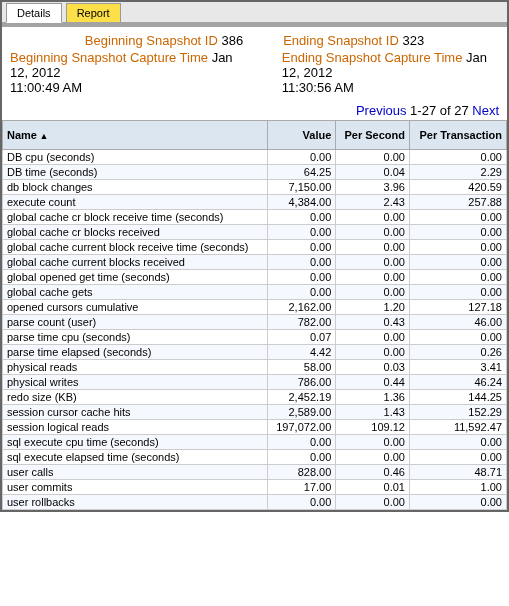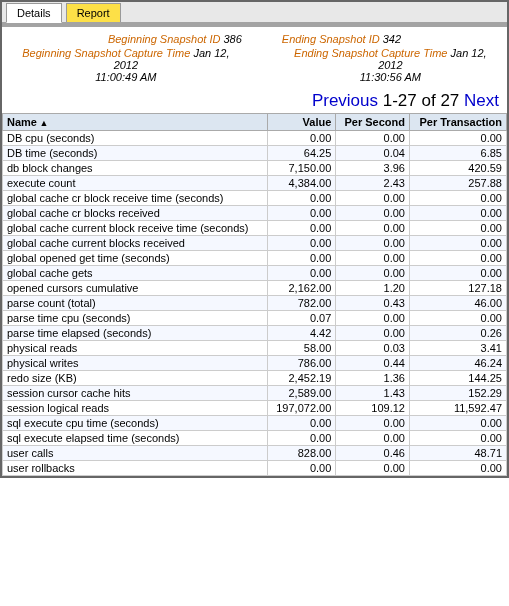--- a/index.html
+++ b/index.html
@@ -24,60 +24,58 @@
       background: #fde047;
       font-size: 11px;
     }
     .tab.active {
       background: #fff;
       border-bottom: 1px solid #fff;
       margin-bottom: -1px;
     }
     .header-section {
       padding: 6px 8px 4px 8px;
-      text-align: center;
-      font-size: 11px;
-      font-style: italic;
+      font-size: 13px;
     }
     .header-row {
       display: flex;
       justify-content: center;
       gap: 40px;
       margin-bottom: 2px;
     }
     .header-label {
       color: #cc6600;
       font-weight: normal;
     }
     .header-value {
       color: #000;
     }
     .nav-row {
       text-align: right;
       padding: 2px 8px;
-      font-size: 17px;
+      font-size: 13px;
       color: #0000cc;
     }
     .nav-row span {
       color: #000;
     }
     .nav-link {
       color: #0000cc;
       cursor: pointer;
       text-decoration: none;
     }
     table {
       width: 100%;
       border-collapse: collapse;
       font-size: 11px;
     }
     table th {
       background: #dce6f1;
       border: 1px solid #aaa;
-      padding: 2px 4px;
+      padding: 8px 4px;
       text-align: left;
       font-weight: bold;
     }
     table th.num {
       text-align: right;
     }
     table td {
       border: 1px solid #ccc;
       padding: 1px 4px;
     }
@@ -115,21 +113,21 @@
   <div class="header-section">
     <div class="header-row">
       <div>
         <span class="header-label">Beginning Snapshot ID</span>
         <span class="header-value"> </span>
         <span class="header-value">386</span>
       </div>
       <div>
         <span class="header-label">Ending Snapshot ID</span>
         <span class="header-value"> </span>
-        <span class="header-value">342</span>
+        <span class="header-value">323</span>
       </div>
     </div>
     <div class="header-row">
       <div>
         <span class="header-label">Beginning Snapshot Capture Time</span>
         <span class="header-value">  Jan 12, 2012<br>11:00:49 AM</span>
       </div>
       <div>
         <span class="header-label">Ending Snapshot Capture Time</span>
         <span class="header-value">  Jan 12, 2012<br>11:30:56 AM</span>
@@ -152,21 +150,21 @@
     <tr>
           <td>DB cpu (seconds)</td>
           <td class="num">0.00</td>
           <td class="num">0.00</td>
           <td class="num">0.00</td>
         </tr>
         <tr>
           <td>DB time (seconds)</td>
           <td class="num">64.25</td>
           <td class="num">0.04</td>
-          <td class="num">6.85</td>
+          <td class="num">2.29</td>
         </tr>
         <tr>
           <td>db block changes</td>
           <td class="num">7,150.00</td>
           <td class="num">3.96</td>
           <td class="num">420.59</td>
         </tr>
         <tr>
           <td>execute count</td>
           <td class="num">4,384.00</td>
@@ -209,21 +207,21 @@
           <td class="num">0.00</td>
           <td class="num">0.00</td>
         </tr>
         <tr>
           <td>opened cursors cumulative</td>
           <td class="num">2,162.00</td>
           <td class="num">1.20</td>
           <td class="num">127.18</td>
         </tr>
         <tr>
-          <td>parse count (total)</td>
+          <td>parse count (user)</td>
           <td class="num">782.00</td>
           <td class="num">0.43</td>
           <td class="num">46.00</td>
         </tr>
         <tr>
           <td>parse time cpu (seconds)</td>
           <td class="num">0.07</td>
           <td class="num">0.00</td>
           <td class="num">0.00</td>
         </tr>
@@ -275,20 +273,26 @@
           <td class="num">0.00</td>
           <td class="num">0.00</td>
         </tr>
         <tr>
           <td>user calls</td>
           <td class="num">828.00</td>
           <td class="num">0.46</td>
           <td class="num">48.71</td>
         </tr>
         <tr>
+          <td>user commits</td>
+          <td class="num">17.00</td>
+          <td class="num">0.01</td>
+          <td class="num">1.00</td>
+        </tr>
+        <tr>
           <td>user rollbacks</td>
           <td class="num">0.00</td>
           <td class="num">0.00</td>
           <td class="num">0.00</td>
         </tr>
       </tbody>
   </table>
 </div>
 
 </body></html>

